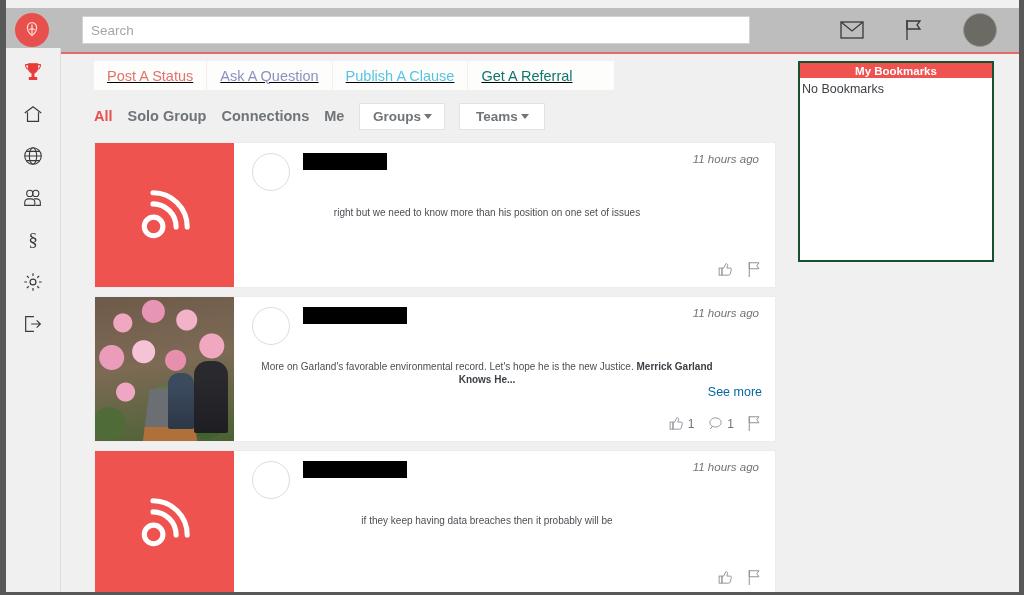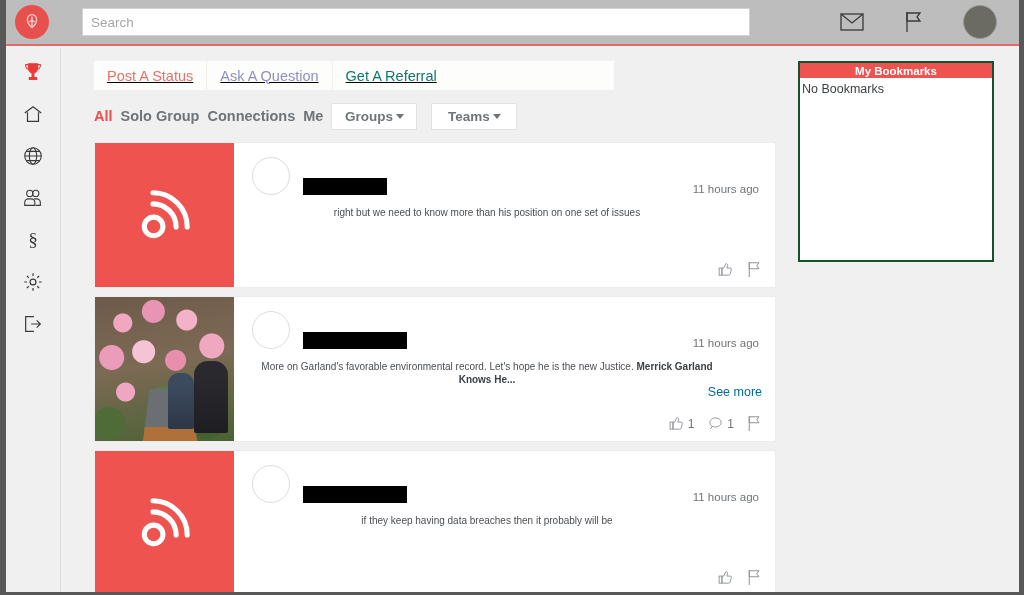--- a/index.html
+++ b/index.html
@@ -13,21 +13,21 @@
     position: relative;
     width: 1024px; height: 595px;
     background: #f0f0f0;
     border-left: 6px solid #585858;
     border-right: 5px solid #585858;
     border-bottom: 3px solid #585858;
   }
 
   
   .header {
-    position: absolute; top: 0; left: 0; right: 0;
+    position: absolute; top: 8px; left: 0; right: 0;
     height: 46px;
     background: #bdbdbd;
     border-bottom: 2px solid #e36b6b;
     display: flex; align-items: center;
   }
   .brand-logo {
     width: 34px; height: 34px; margin-left: 9px;
     border-radius: 50%; background: #e8504d;
     display: flex; align-items: center; justify-content: center;
     flex: none;
@@ -87,21 +87,21 @@
   }
   .action-tab:last-child { border-right: none; }
 
   .filter-row {
     margin: 12px 0 0 33px;
     display: flex; align-items: center; gap: 0;
     height: 28px;
   }
   .filter-link {
     font-size: 14.5px; font-weight: bold; color: #6f7478;
-    margin-right: 8px; cursor: pointer; white-space: nowrap;
+    margin-right: 15px; cursor: pointer; white-space: nowrap;
   }
   .filter-link.active { color: #e8504d; }
   .dropdown {
     height: 27px; min-width: 86px;
     border: 1px solid #e2e2e2; background: #fff;
     display: flex; align-items: center; justify-content: center; gap: 3px;
     font-size: 13.5px; font-weight: bold; color: #6f7478;
     padding: 0 10px; margin-right: 14px; cursor: pointer;
   }
   .caret {
@@ -120,21 +120,21 @@
     height: 146px;
     position: relative;
   }
   .post-thumb {
     width: 139px; height: 144px; flex: none;
     background: #ef5350;
     display: flex; align-items: center; justify-content: center;
     overflow: hidden;
   }
   .post-body { flex: 1; position: relative; padding: 10px 12px 0 18px; }
-  .post-head { display: flex; align-items: flex-end; height: 42px; }
+  .post-head { display: flex; align-items: flex-start; height: 42px; font-style: italic; }
   .post-avatar {
     width: 38px; height: 38px; border-radius: 50%;
     overflow: hidden; flex: none; border: 1px solid #ddd;
   }
   .name-redacted {
     height: 17px; background: #000;
     margin-left: 13px;
   }
   .post-time {
     margin-left: auto; font-size: 11.5px; color: #6f7478;
@@ -310,20 +310,21 @@
           <path d="M10 12h10M16 8l4 4-4 4"></path>
       </svg>
     </div>
   </div>
 
   <div class="center">
 
     <div class="action-tabs">
       <div class="action-tab" style="color:#e2726c">Post A Status</div>
       <div class="action-tab" style="color:#8d8fc4">Ask A Question</div>
+      <div class="action-tab" style="color:#57c3e4">Publish A Clause</div>
       <div class="action-tab" style="color:#0f766e">Get A Referral</div>
     </div>
 
     <div class="filter-row">
       <span class="filter-link active">All</span>
       <span class="filter-link">Solo Group</span>
       <span class="filter-link">Connections</span>
       <span class="filter-link">Me</span>
       <div class="dropdown">
         <span>Groups</span>

